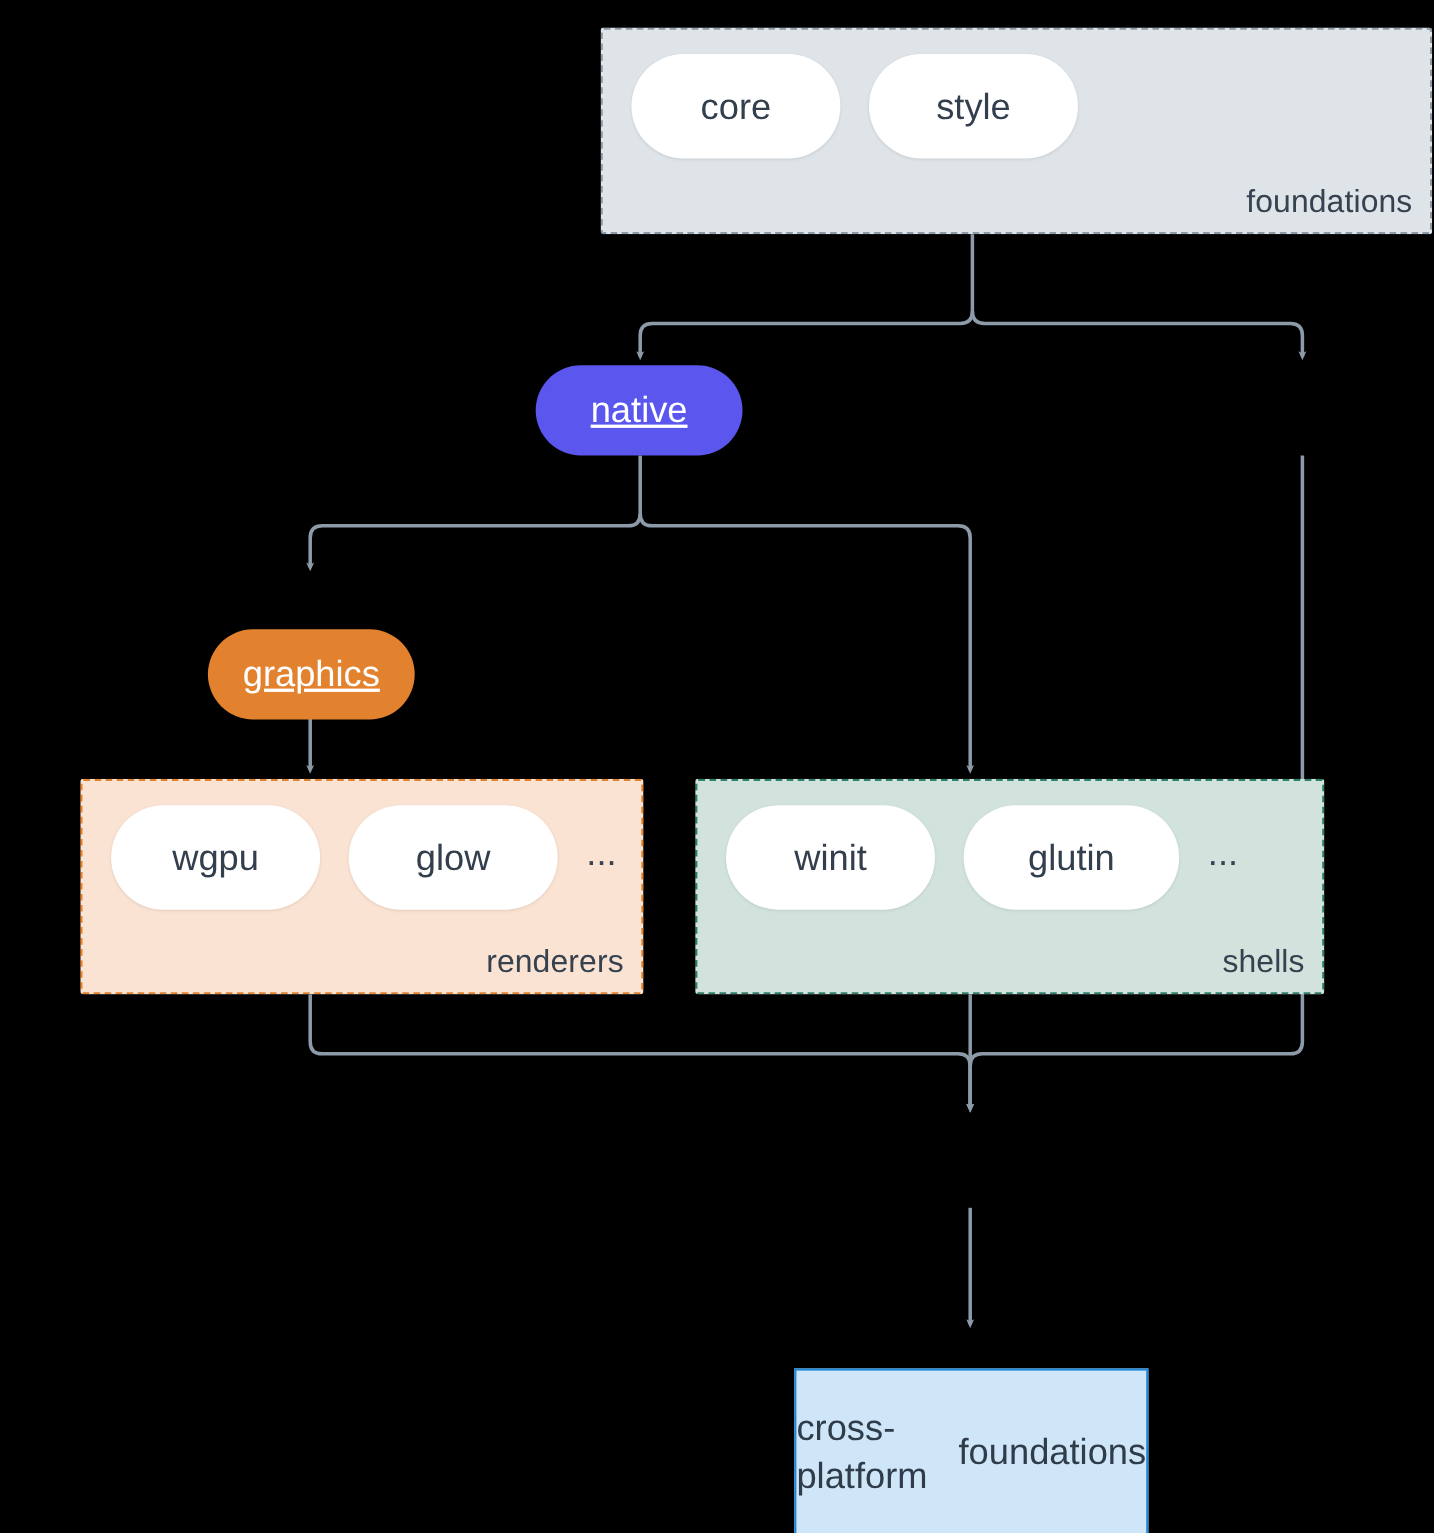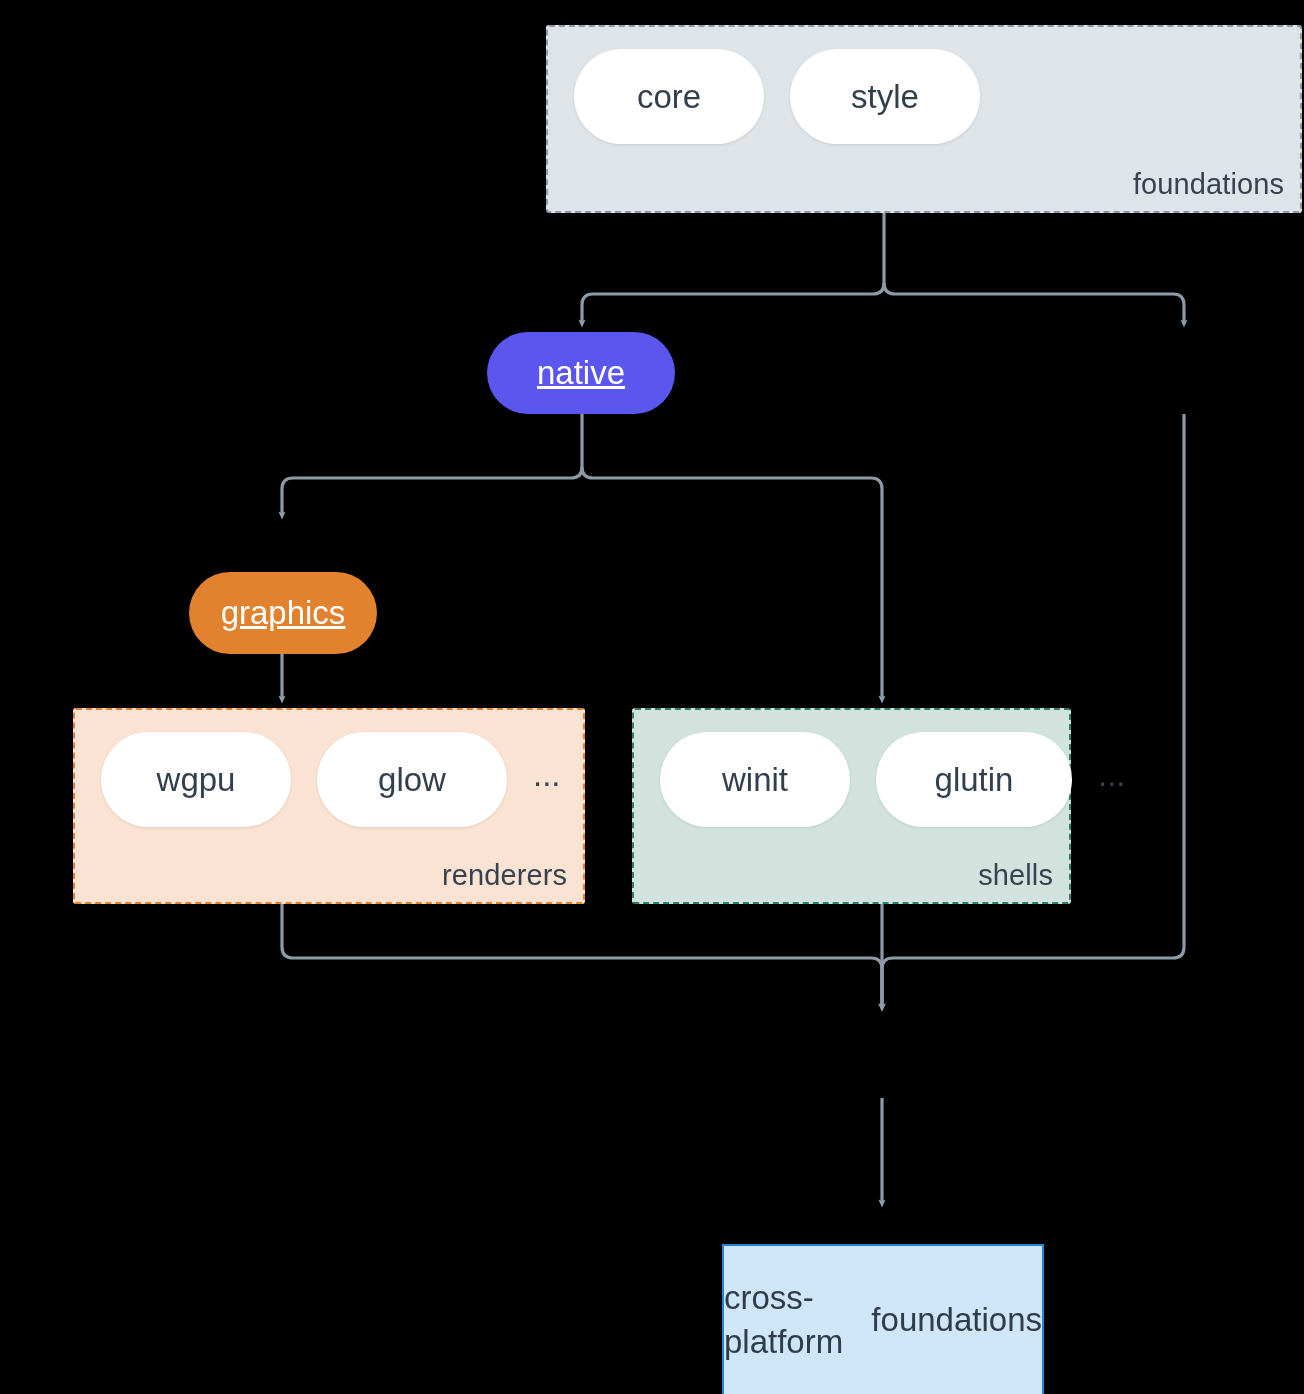--- a/index.html
+++ b/index.html
@@ -64,21 +64,21 @@
     top: 708px;
     width: 512px;
     height: 196px;
     background: #fbe3d3;
     border: 2px dashed #e2822f;
     margin-left: 48px;
   }
   .g-shells {
     left: 632px;
     top: 708px;
-    width: 439px;
+    width: 572px;
     height: 196px;
     background: #d2e3dd;
     border: 2px dashed #2f7f6d;
   }
 
   
   .pill {
     display: flex;
     align-items: center;
     justify-content: center;

